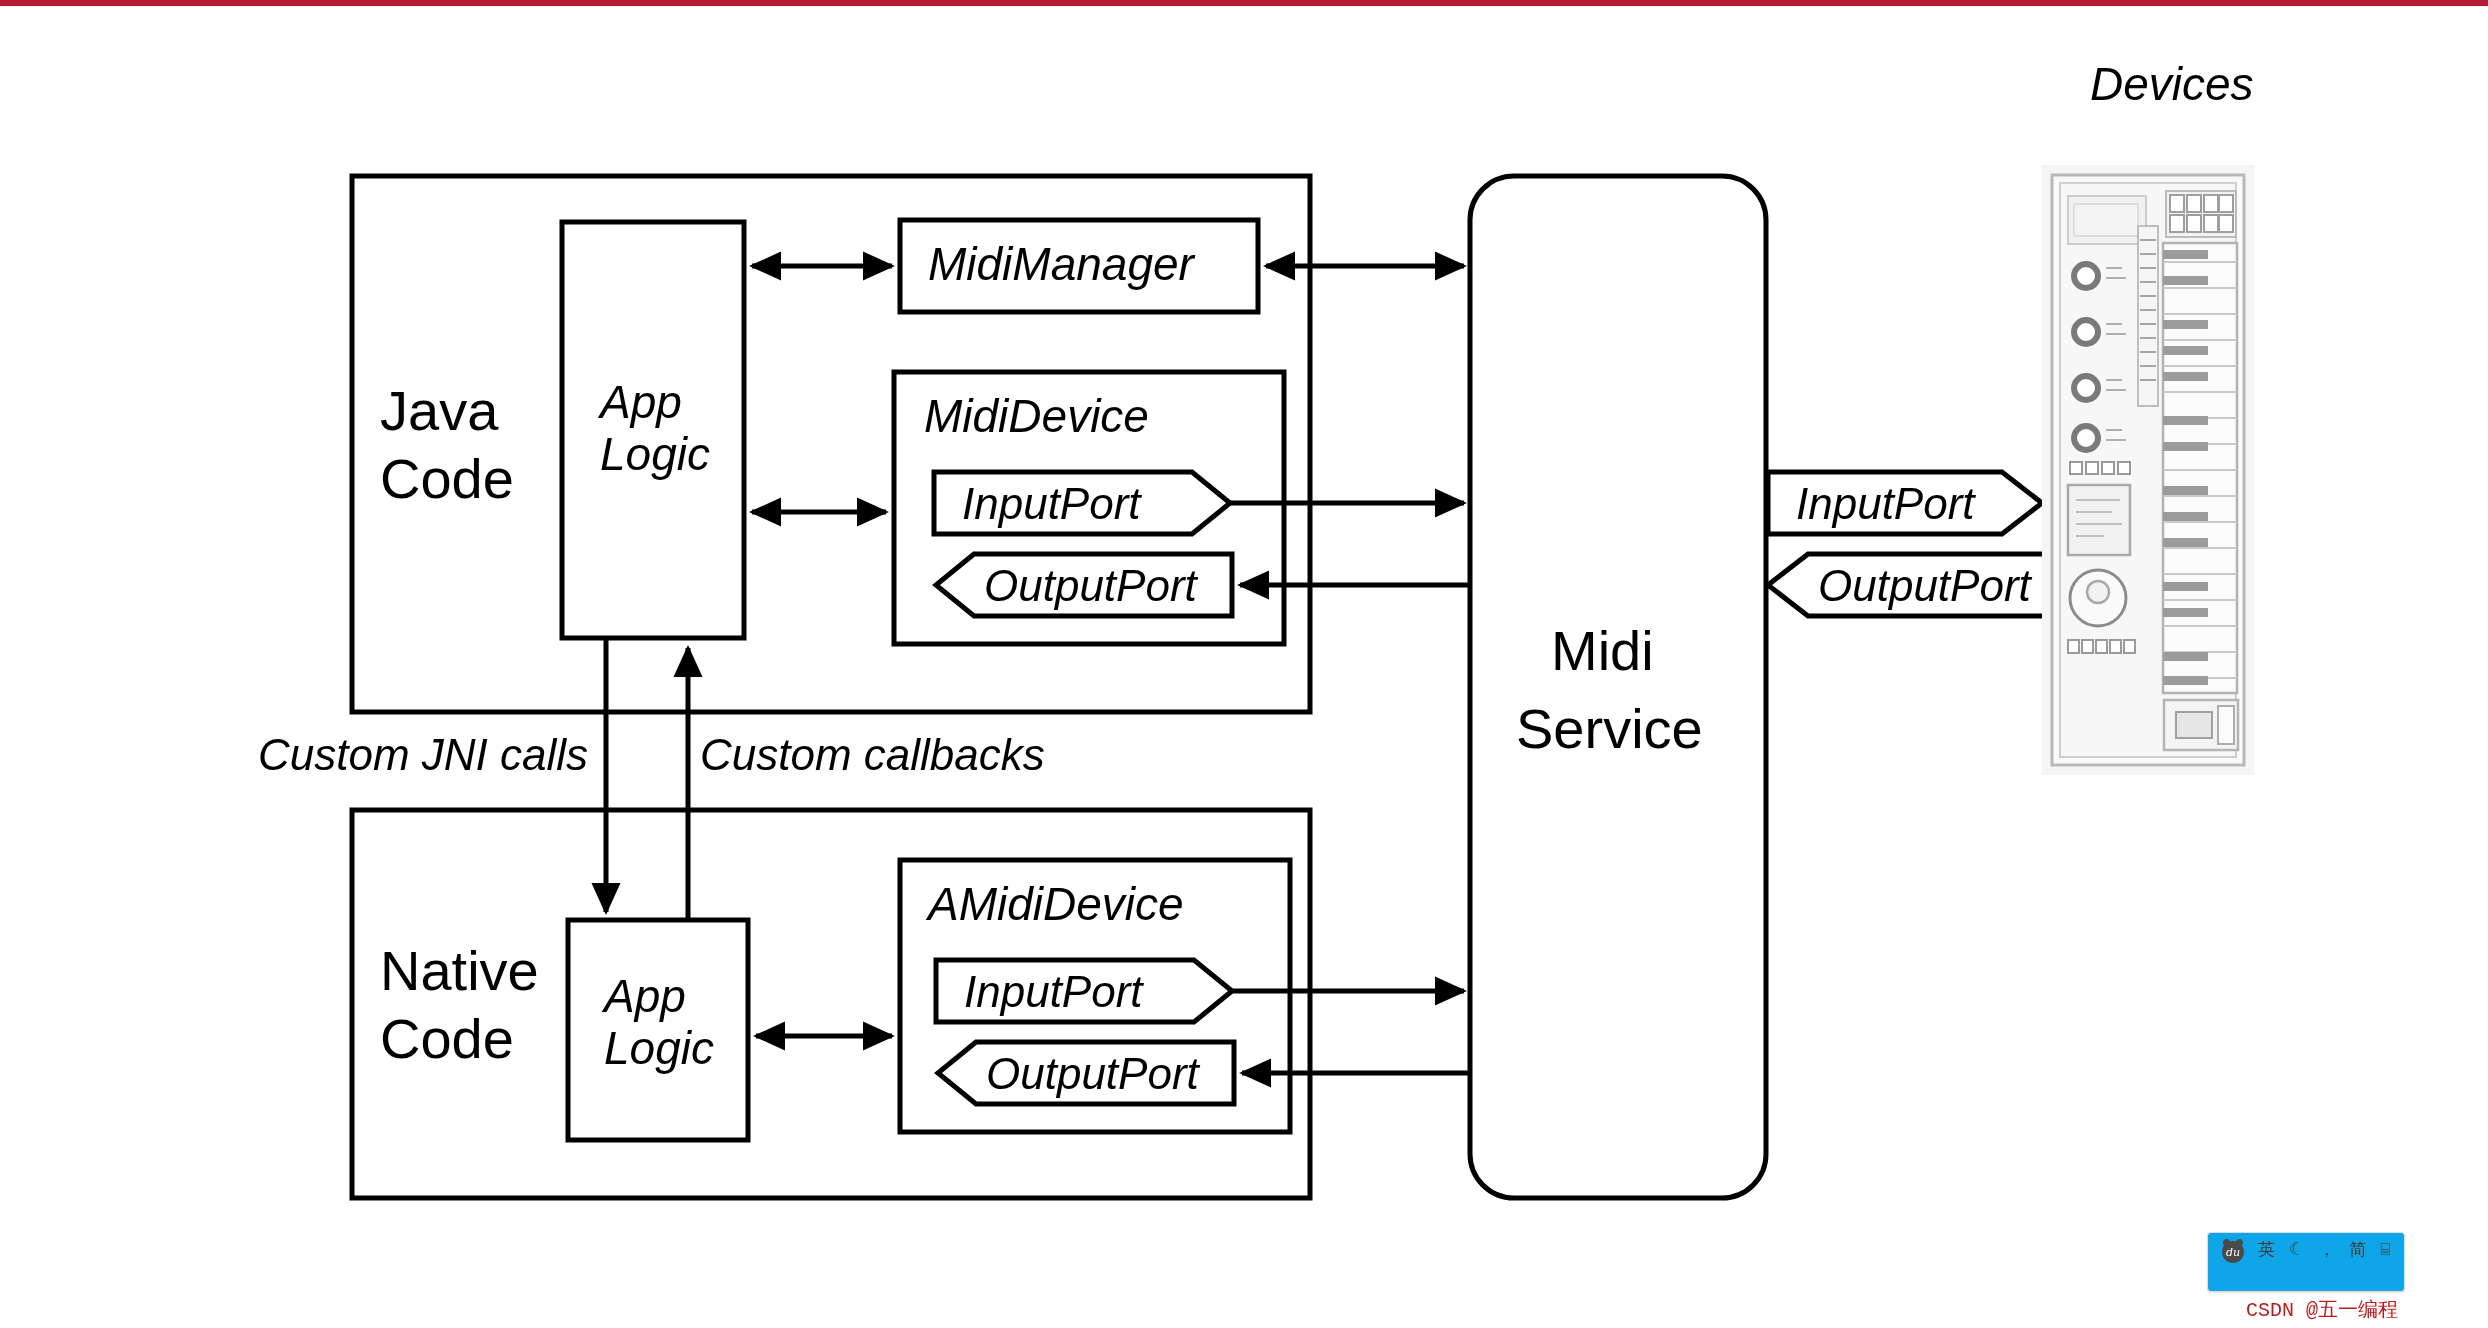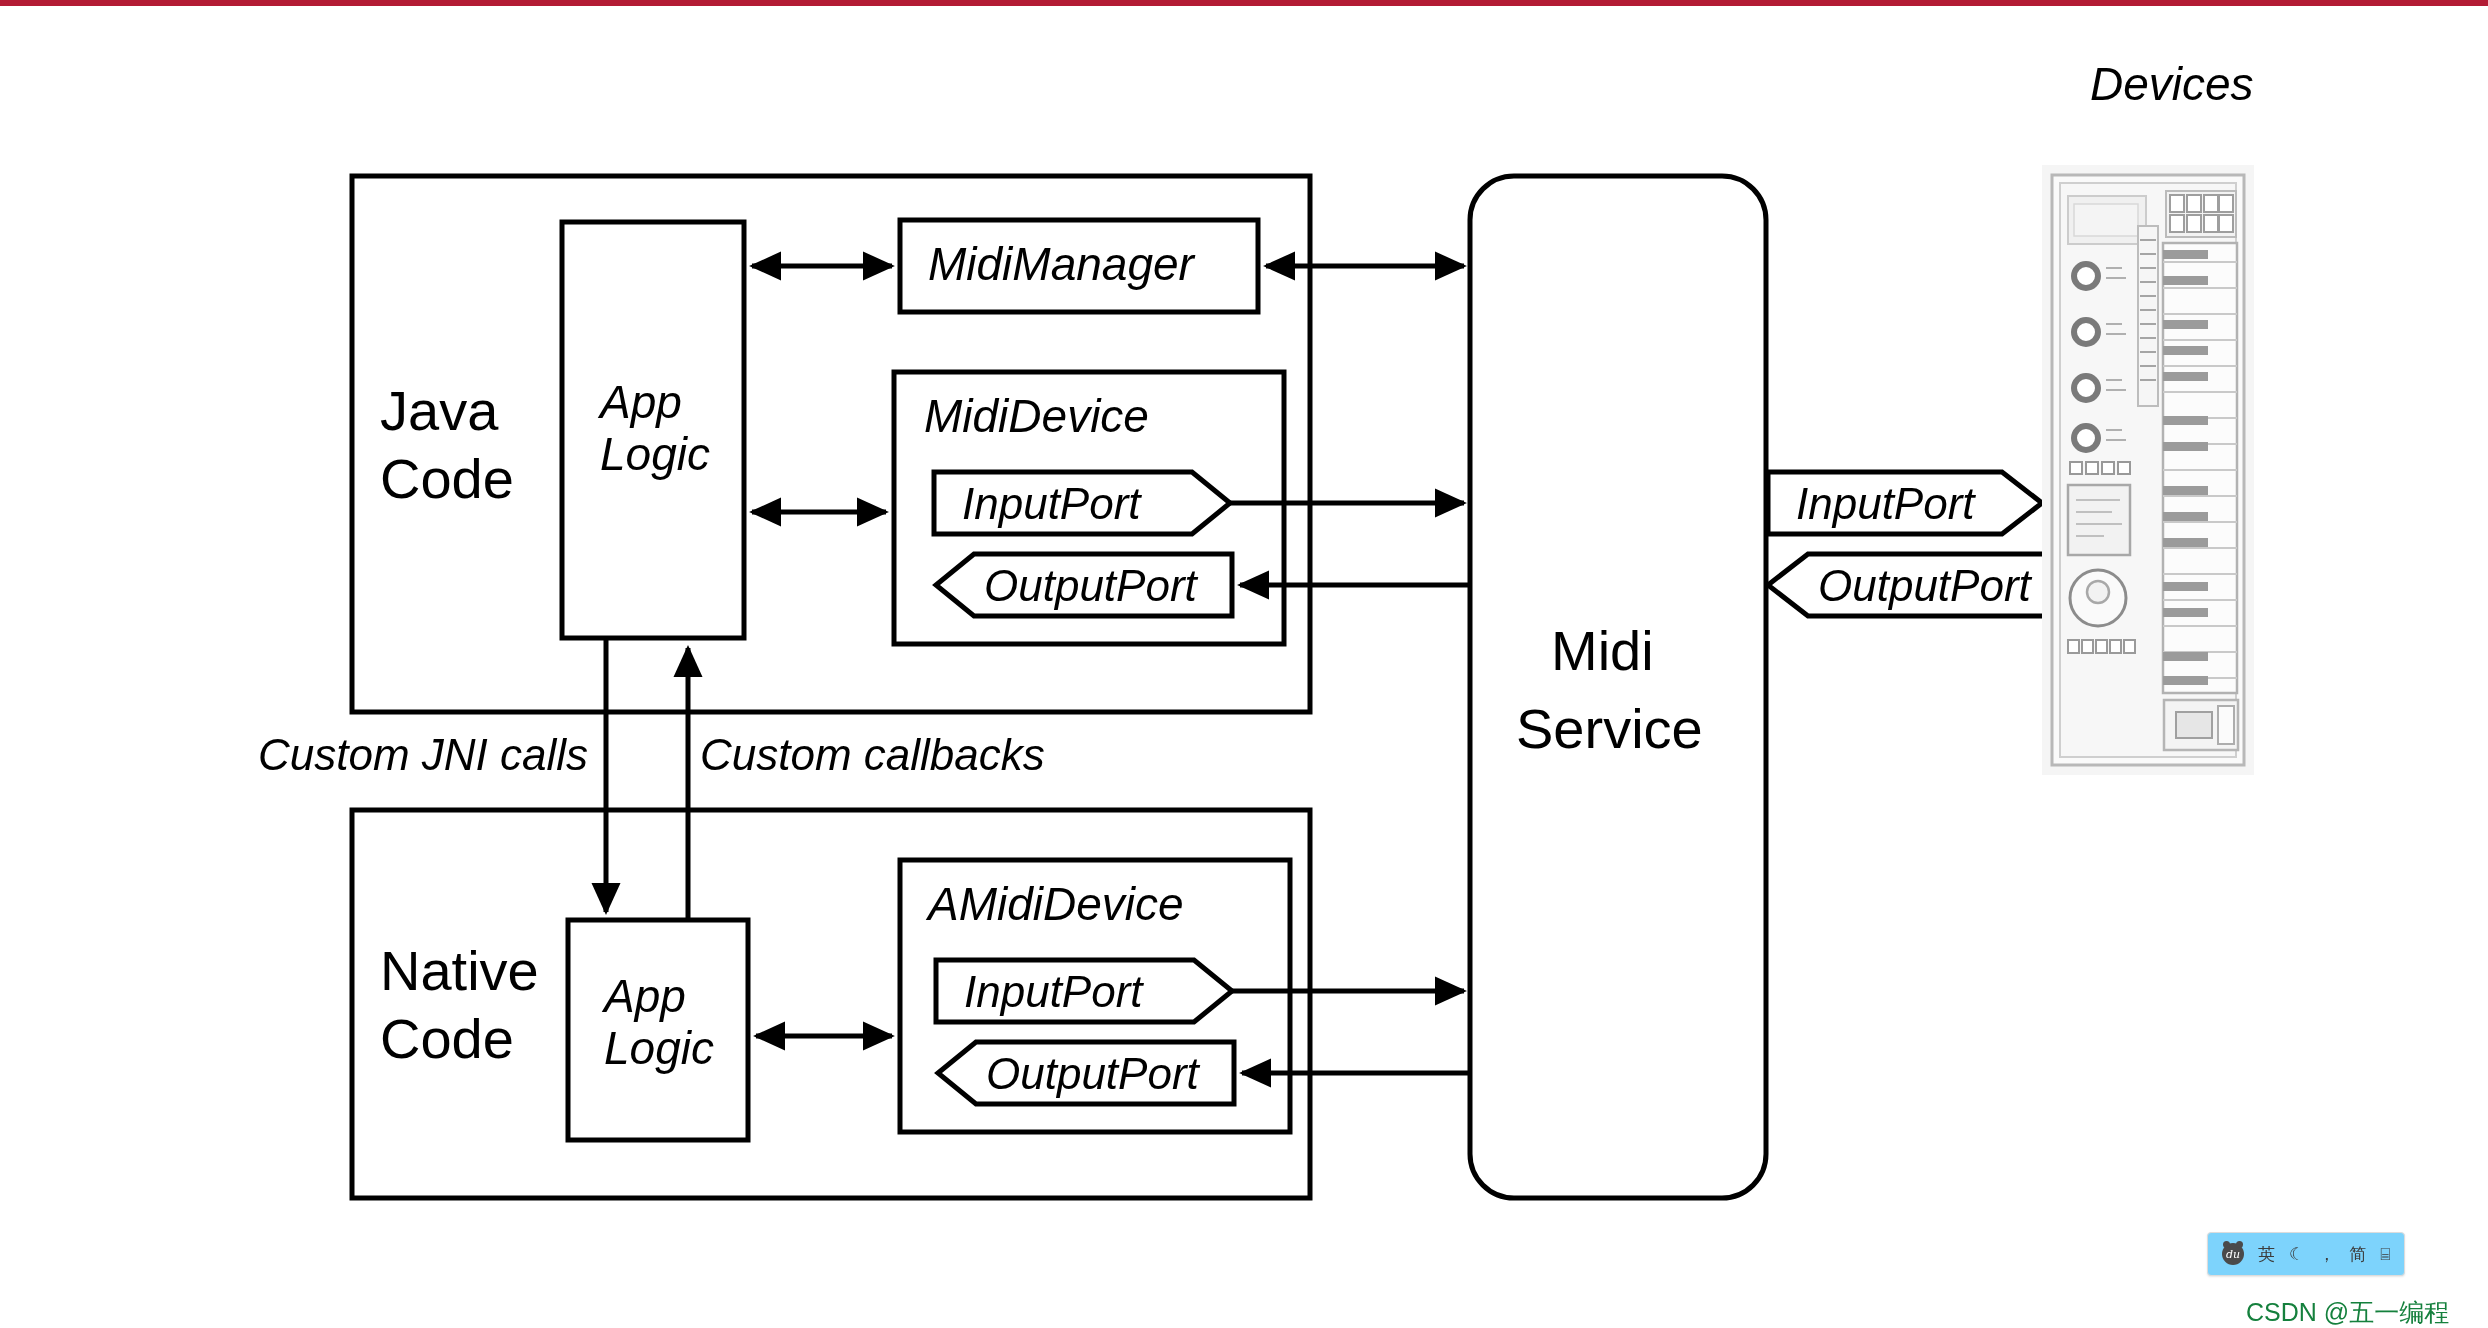--- a/index.html
+++ b/index.html
@@ -53,24 +53,24 @@
     font-size: 44px;
     fill: #000000;
   }
   
   #ime-bar {
     position: absolute;
     left: 2207px;
     top: 1232px;
     height: 42px;
     display: flex;
-    align-items: center;
+    align-items: flex-start;
     gap: 14px;
-    padding: 0 14px;
-    background: #7dd3fc;
+    padding: 8px 14px;
+    background: #0ea5e9;
     border: 1px solid #dcdcdc;
     border-radius: 4px;
     box-shadow: 0 1px 2px rgba(0,0,0,0.10);
   }
   #ime-bar .ime-item {
     font-family: "DejaVu Sans", sans-serif;
     font-size: 17px;
     color: #3c3c3c;
     line-height: 1;
     white-space: nowrap;
@@ -95,23 +95,23 @@
     width: 7px; height: 7px;
     border-radius: 50%;
     background: #4a4a4a;
   }
   #ime-logo::before { left: 1px; }
   #ime-logo::after  { right: 1px; }
   #watermark {
     position: absolute;
     left: 2246px;
     top: 1296px;
-    font-family: Liberation Sans, sans-serif;
-    font-size: 25px;
-    color: #15803d;
+    font-family: Liberation Mono, monospace;
+    font-size: 20px;
+    color: #b91c1c;
     white-space: nowrap;
   }
 </style>
 </head>
 <body>
 
 <div id="top-rule"></div>
 
 <svg id="diagram" viewBox="0 0 2488 1328" xmlns="http://www.w3.org/2000/svg">
   <defs>

